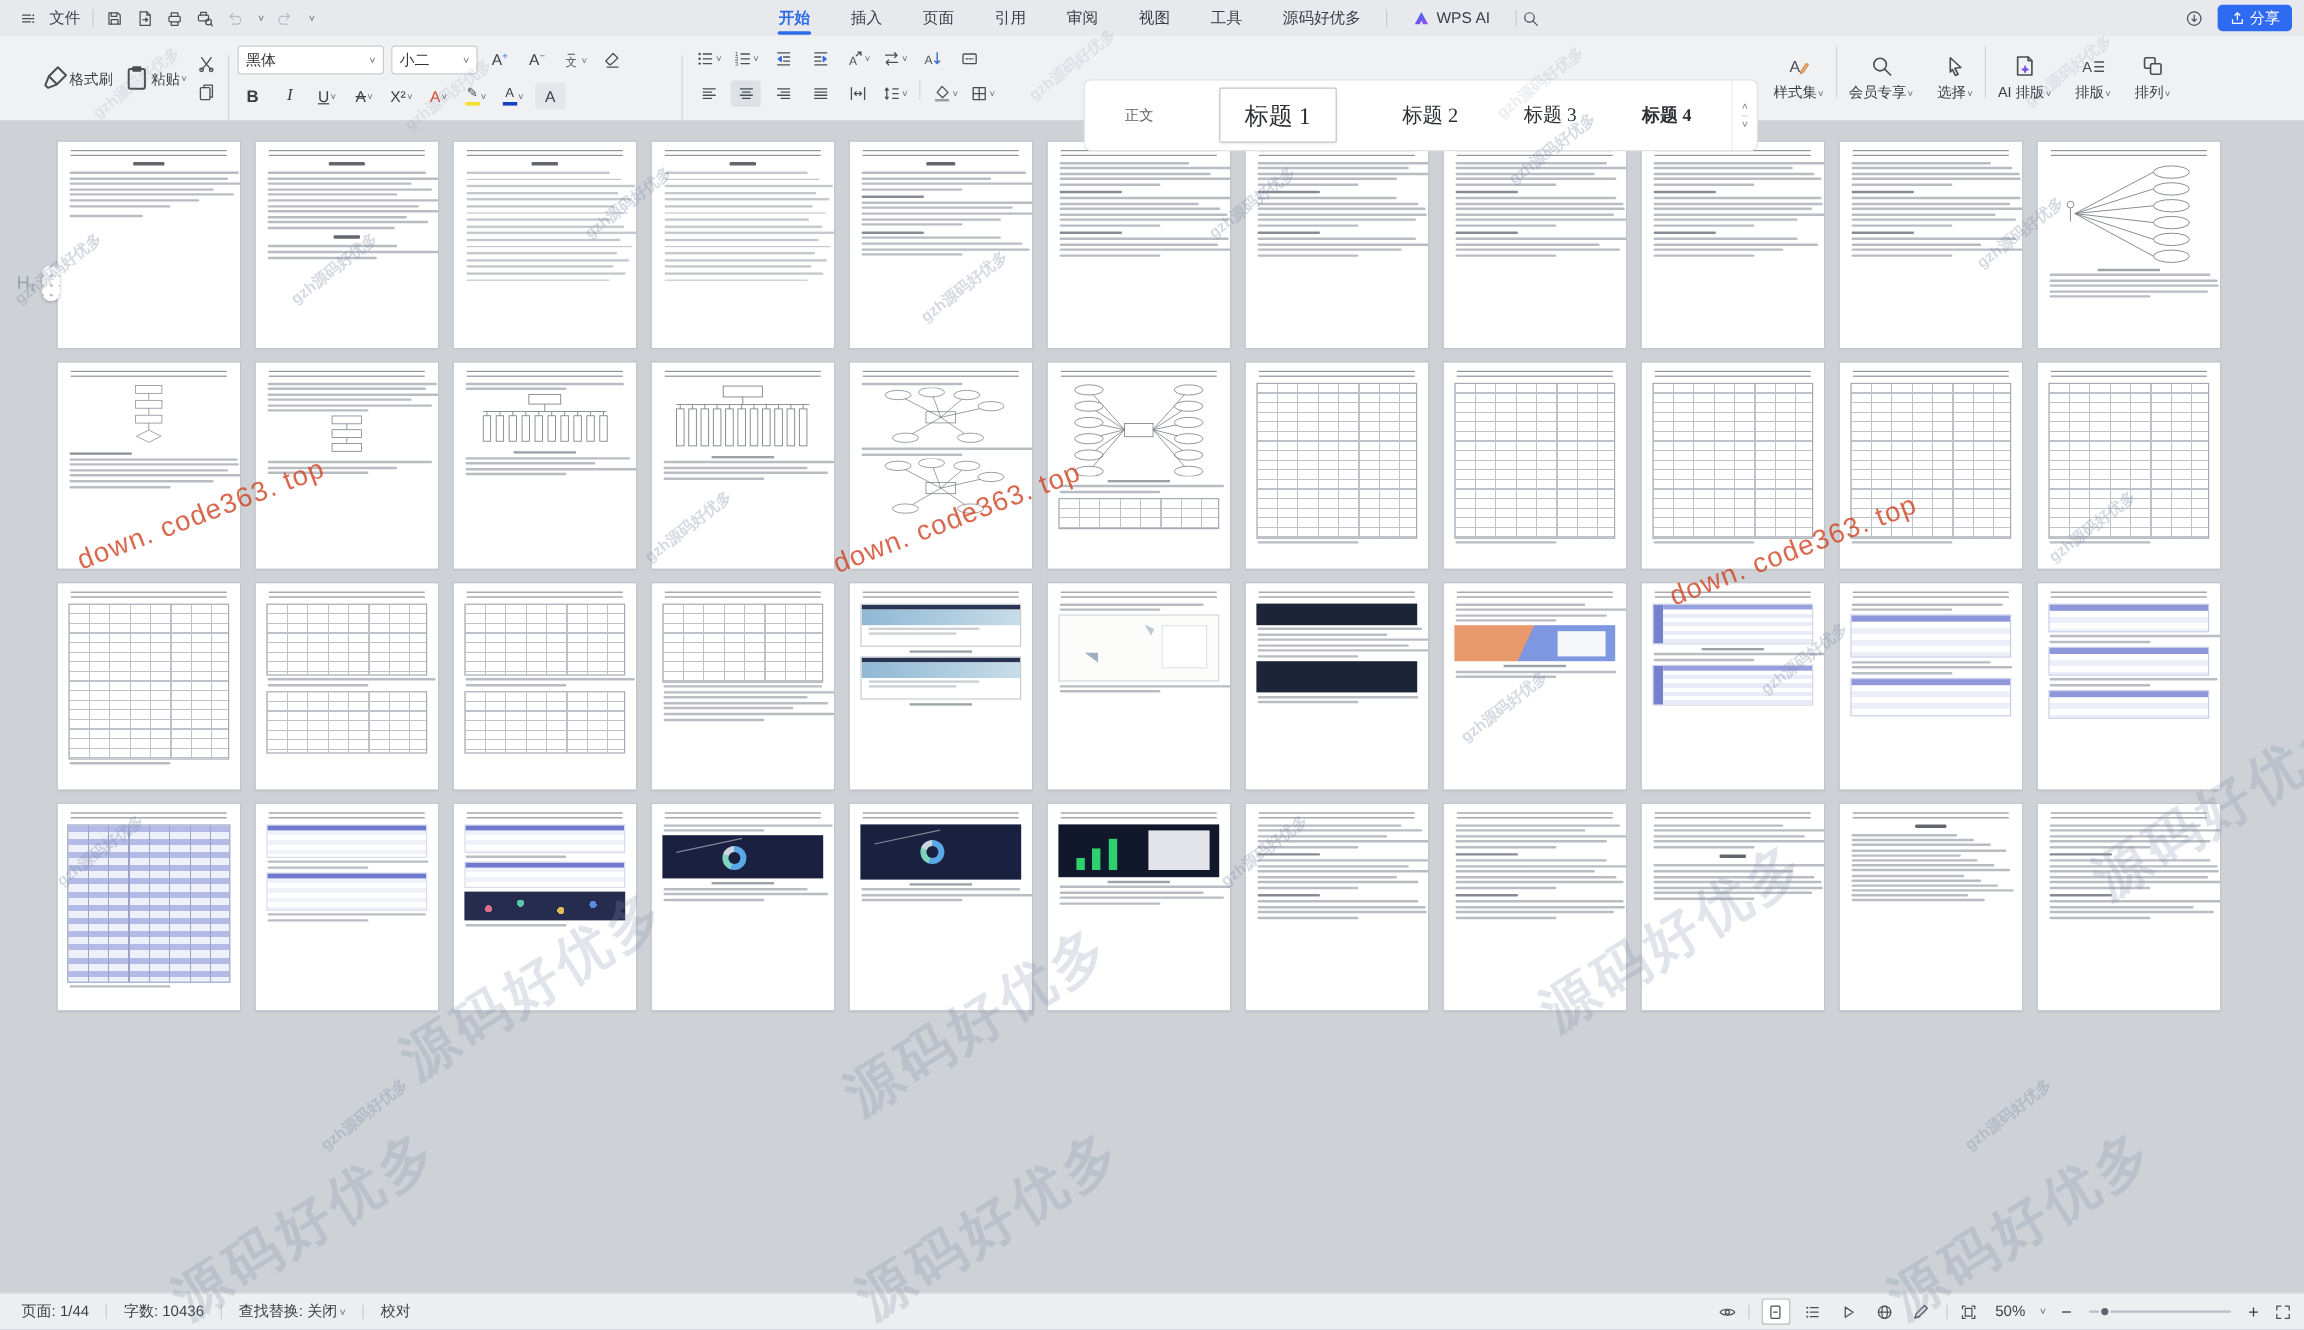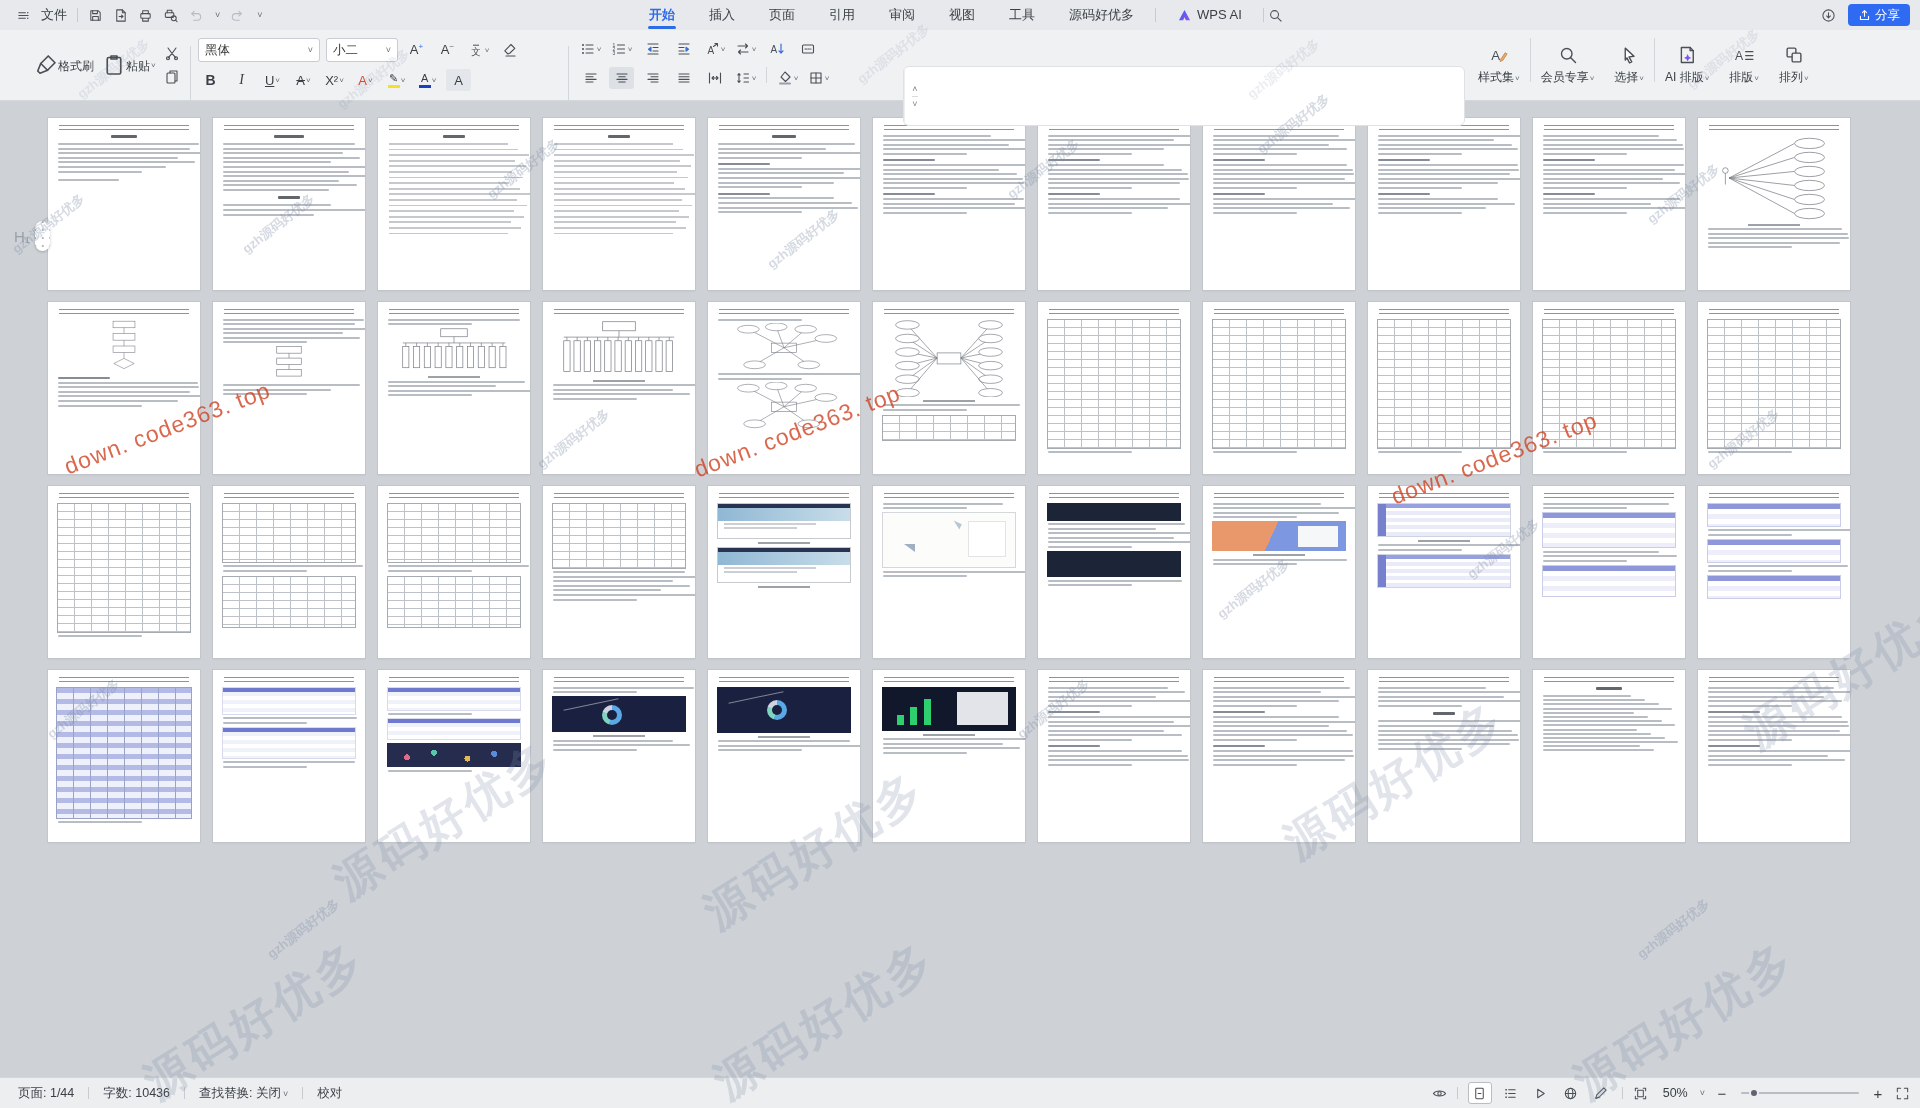--- a/index.html
+++ b/index.html
@@ -472,20 +472,27 @@
       <span class="ri drop ic">
           <svg viewBox="0 0 16 16" fill="none" stroke="#4a4f55" stroke-width="1.1" stroke-linecap="round" stroke-linejoin="round">
             <rect x="3" y="3" width="10" height="10"></rect>
             <path d="M8 3v10M3 8h10"></path>
           </svg>
         </span>
     </div>
   </div>
 
   <div class="gallery">
+    <div class="gitems" id="gstyles">
+        <div class="gs g0">正文</div>
+        <div class="gs g1 sel">标题 1</div>
+        <div class="gs g2">标题 2</div>
+        <div class="gs g3">标题 3</div>
+        <div class="gs g4">标题 4</div>
+      </div>
     <div class="gscroll">
       <span>˄</span>
       <span style="border-top:1px solid #d8dadd;padding-top:2px">˅</span>
     </div>
   </div>
 
   <div class="rtools">
     <div class="vtool">
       <span class="ic">
           <svg viewBox="0 0 18 18" fill="none">

